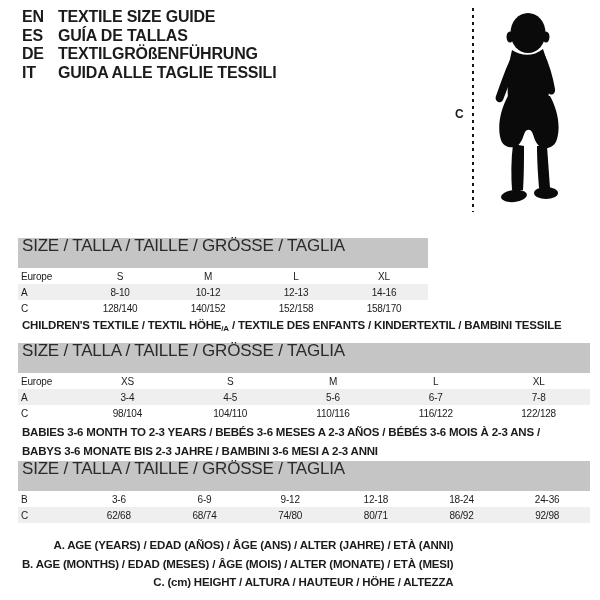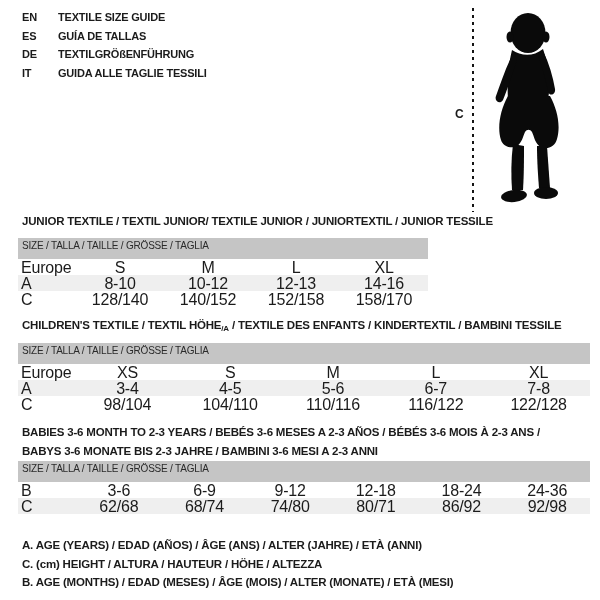--- a/index.html
+++ b/index.html
@@ -1,46 +1,46 @@
 <!DOCTYPE html>
 <html><head>
 <meta charset="utf-8">
 <style>
   html,body{margin:0;padding:0;}
   body{width:600px;height:600px;background:#ffffff;font-family:"Liberation Sans", sans-serif;color:#1b1b1b;}
   .page{position:relative;width:600px;height:600px;overflow:hidden;background:#fff;}
 
   
   .langs{position:absolute;left:22px;top:8px;}
-  .lang-row{display:flex;height:18.6px;align-items:center;font-weight:bold;font-size:11px;letter-spacing:-0.2px;}
+  .lang-row{display:flex;height:18.6px;align-items:center;font-weight:bold;font-size:16px;letter-spacing:-0.2px;}
   .lang-code{width:36px;flex:0 0 36px;}
 
   
   .height-line{position:absolute;left:472px;top:8px;width:2px;height:204px;
     background:repeating-linear-gradient(to bottom,#141414 0 3px,transparent 3px 7px);}
   .height-label{position:absolute;left:455px;top:107px;font-weight:bold;font-size:12px;}
   .baby-svg{position:absolute;left:482px;top:6px;}
 
   
   .sec-title{position:absolute;left:22px;font-weight:bold;font-size:11.5px;letter-spacing:-0.2px;white-space:nowrap;}
   .sub-a{font-size:8px;vertical-align:-2px;}
 
   
   .size-table{position:absolute;left:18px;}
-  .t-head{height:21px;line-height:15px;background:#c5c5c5;color:#2a2a2a;font-size:10px;padding-left:4px;letter-spacing:-0.2px;}
-  .trow{display:grid;height:16px;align-items:center;font-size:16px;letter-spacing:-0.2px;}
+  .t-head{height:30px;line-height:15px;background:#c5c5c5;color:#2a2a2a;font-size:17px;padding-left:4px;letter-spacing:-0.2px;}
+  .trow{display:grid;height:16px;align-items:center;font-size:10px;letter-spacing:-0.2px;}
   .cols-4{grid-template-columns:58px repeat(4,1fr);}
   .cols-5{grid-template-columns:58px repeat(5,1fr);}
   .cols-6{grid-template-columns:58px repeat(6,1fr);}
   .trow.striped{background:#efefef;}
   .cell{text-align:center;}
   .cell.rlabel{text-align:left;padding-left:3px;}
 
   
-  .footnotes{position:absolute;left:22px;top:536px;}
+  .footnotes{position:absolute;left:22px;top:536px;text-align:right;}
   .fnote{height:18.5px;line-height:18.5px;font-weight:bold;font-size:11.5px;letter-spacing:-0.2px;white-space:nowrap;}
 </style>
 </head>
 <body>
 
 <div class="page">
 
   <div class="langs">
     <div class="lang-row">
       <span class="lang-code">EN</span>
@@ -71,21 +71,20 @@
       <path d="M32,46 C25,58 19,76 14,90 C12,95 18,99 21,94 C26,82 31,66 35,54 Z"></path>
       <path d="M61,45 C67,57 71,71 73,83 C74,89 67,91 66,85 C63,71 59,57 56,49 Z"></path>
       <path d="M26,90 C18,104 15,122 19,134 C21,141 30,143 35,140 C40,137 41,130 43,126 C45,123 48,123 50,126 C52,130 53,138 59,141 C65,144 73,141 75,133 C79,119 75,103 68,90 Z"></path>
       <path d="M31,138 C29,154 29,170 30,184 L41,184 C42,168 42,152 42,140 Z"></path>
       <path d="M55,140 C55,154 56,170 57,182 L68,182 C67,168 66,154 65,140 Z"></path>
       <ellipse cx="32" cy="190" rx="13" ry="6" transform="rotate(-6 32 190)"></ellipse>
       <ellipse cx="64" cy="187" rx="12" ry="6"></ellipse>
     </g>
   </svg>
 
-  <div class="sec-title" style="top:215px">JUNIOR TEXTILE / TEXTIL JUNIOR/ TEXTILE JUNIOR / JUNIORTEXTIL / JUNIOR TESSILE</div>
   <div class="size-table" style="top:238px;width:410px">
     <div class="t-head">SIZE / TALLA / TAILLE / GRÖSSE / TAGLIA</div>
     <div class="trow cols-4">
       <div class="cell rlabel">Europe</div>
       <div class="cell">S</div>
       <div class="cell">M</div>
       <div class="cell">L</div>
       <div class="cell">XL</div>
     </div>
     <div class="trow cols-4 striped">
@@ -152,17 +151,17 @@
       <div class="cell">68/74</div>
       <div class="cell">74/80</div>
       <div class="cell">80/71</div>
       <div class="cell">86/92</div>
       <div class="cell">92/98</div>
     </div>
   </div>
 
   <div class="footnotes">
     <div class="fnote">A. AGE (YEARS) / EDAD (AÑOS) / ÂGE (ANS) / ALTER (JAHRE) / ETÀ (ANNI)</div>
+    <div class="fnote">B. AGE (MONTHS) / EDAD (MESES) / ÂGE (MOIS) / ALTER (MONATE) / ETÀ (MESI)</div>
     <div class="fnote">C. (cm) HEIGHT / ALTURA / HAUTEUR / HÖHE / ALTEZZA</div>
-    <div class="fnote">B. AGE (MONTHS) / EDAD (MESES) / ÂGE (MOIS) / ALTER (MONATE) / ETÀ (MESI)</div>
   </div>
 
 </div>
 
 </body></html>

